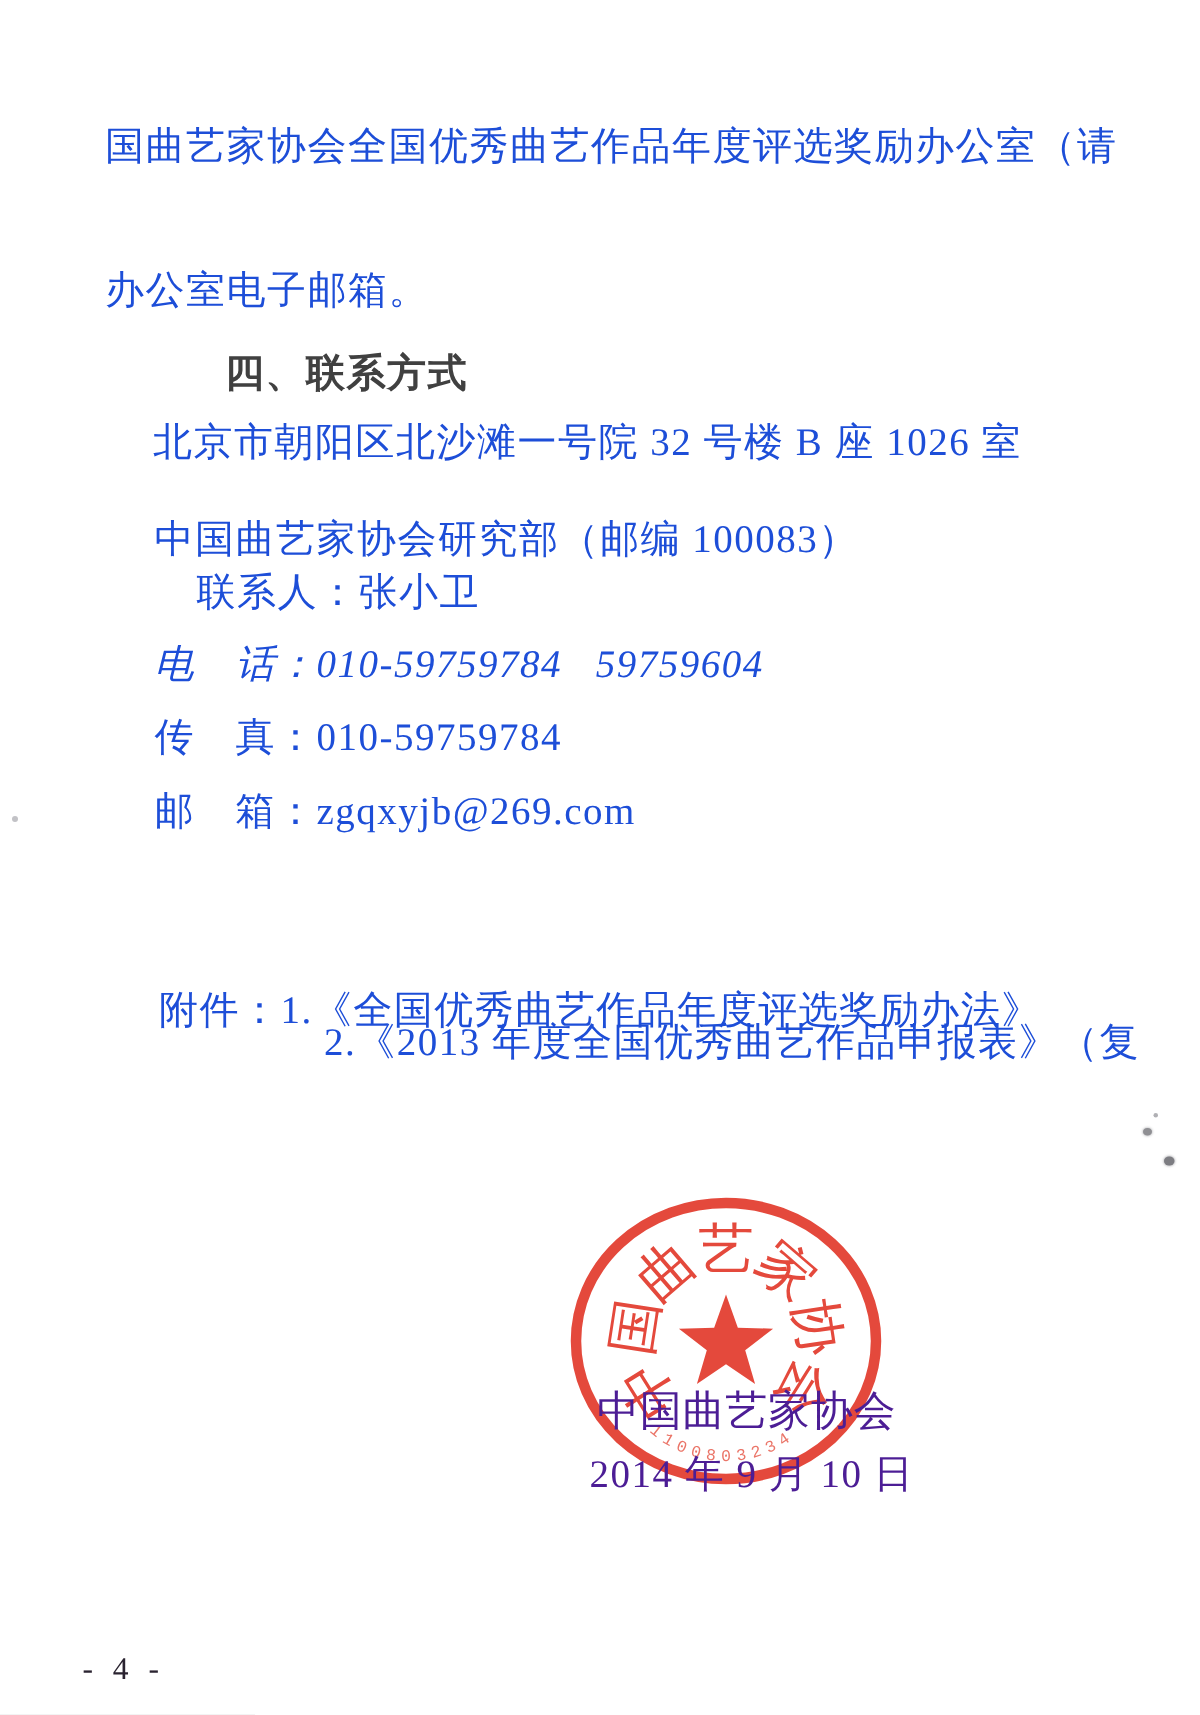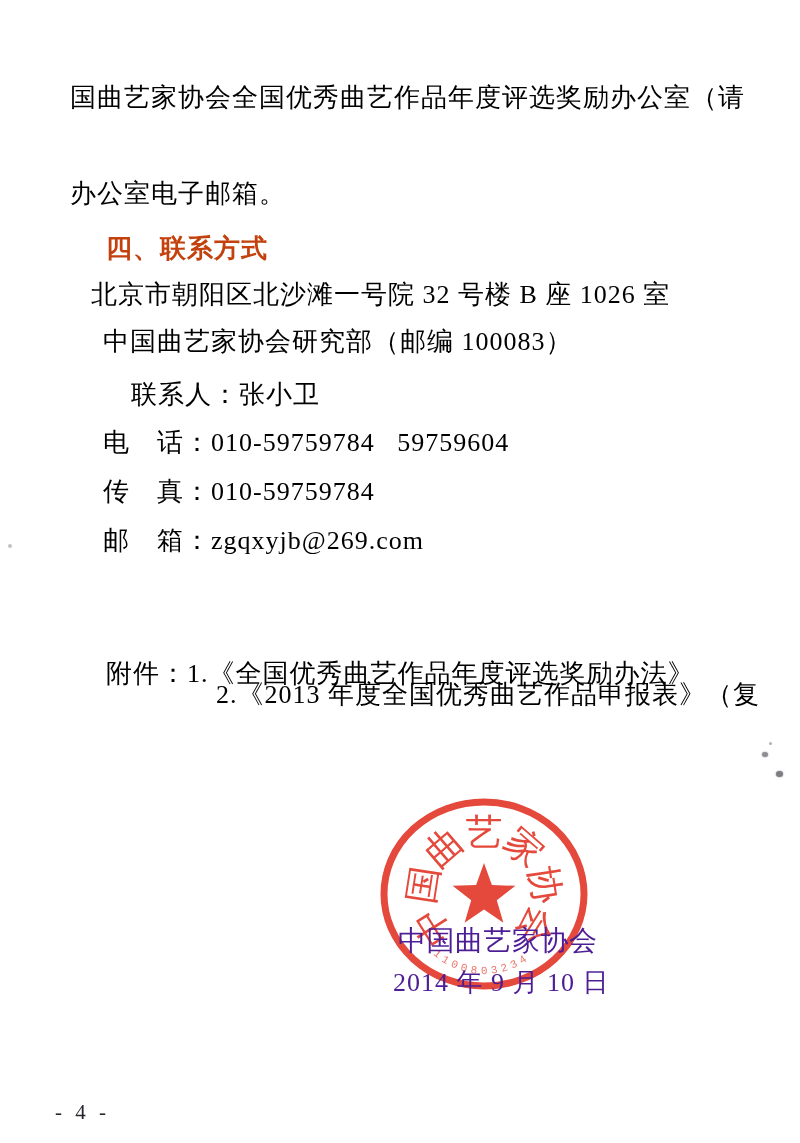--- a/index.html
+++ b/index.html
@@ -12,27 +12,28 @@
     overflow: hidden;
     font-family: "Liberation Serif", serif;
     color: #1a1a1a;
   }
   .line {
     position: absolute;
     font-size: 26px;
     line-height: 36px;
     white-space: pre;
     letter-spacing: 1px;
-    color: #000000;
+    color: #1d4ed8;
   }
   .heading {
     font-family: "Liberation Sans", sans-serif;
     font-weight: bold;
     letter-spacing: 1px;
-    color: #c2410c;
+    color: #404040;
+    margin-left: 44px;
   }
   .seal-wrap {
     position: absolute;
     left: 376px;
     top: 794px;
     width: 216px;
     height: 204px;
     z-index: 1;
     opacity: 0.92;
   }
@@ -78,24 +79,24 @@
 </head>
 <body>
 
 <div class="page">
 
   <div class="line" style="left:70px; top:80px;">国曲艺家协会全国优秀曲艺作品年度评选奖励办公室（请</div>
   <div class="line" style="left:70px; top:176px;">办公室电子邮箱。</div>
 
   <div class="line heading" style="left:106px; top:230px;">四、联系方式</div>
 
-  <div class="line" style="left:91px; top:277px;">北京市朝阳区北沙滩一号院 32 号楼 B 座 1026 室</div>
-  <div class="line" style="left:103px; top:324px;">中国曲艺家协会研究部（邮编 100083）</div>
+  <div class="line" style="left:102px; top:277px;">北京市朝阳区北沙滩一号院 32 号楼 B 座 1026 室</div>
+  <div class="line" style="left:103px; top:342px;">中国曲艺家协会研究部（邮编 100083）</div>
   <div class="line" style="left:103px; top:377px;margin-left:28px;">联系人：张小卫</div>
-  <div class="line" style="left:103px; top:425px;">电　话：010-59759784   59759604</div>
+  <div class="line" style="left:103px; top:425px;font-style:italic;">电　话：010-59759784   59759604</div>
   <div class="line" style="left:103px; top:474px;">传　真：010-59759784</div>
   <div class="line" style="left:103px; top:523px;">邮　箱：zgqxyjb@269.com</div>
 
   <div class="line" style="left:106px; top:656px;">附件：1.《全国优秀曲艺作品年度评选奖励办法》</div>
   <div class="line" style="left:216px; top:677px;">2.《2013 年度全国优秀曲艺作品申报表》（复</div>
 
   <div class="seal-wrap">
     <svg viewBox="0 0 216 204" xmlns="http://www.w3.org/2000/svg">
       <ellipse cx="108" cy="100" rx="100" ry="92" fill="none" stroke="#e23a2c" stroke-width="7"></ellipse>
       <polygon fill="#e23a2c" points="108,69 115.9,91.1 139.4,91.8 120.8,106.2 127.4,128.7 108,115.5 88.6,128.7 95.2,106.2 76.6,91.8 100.1,91.1"></polygon>

